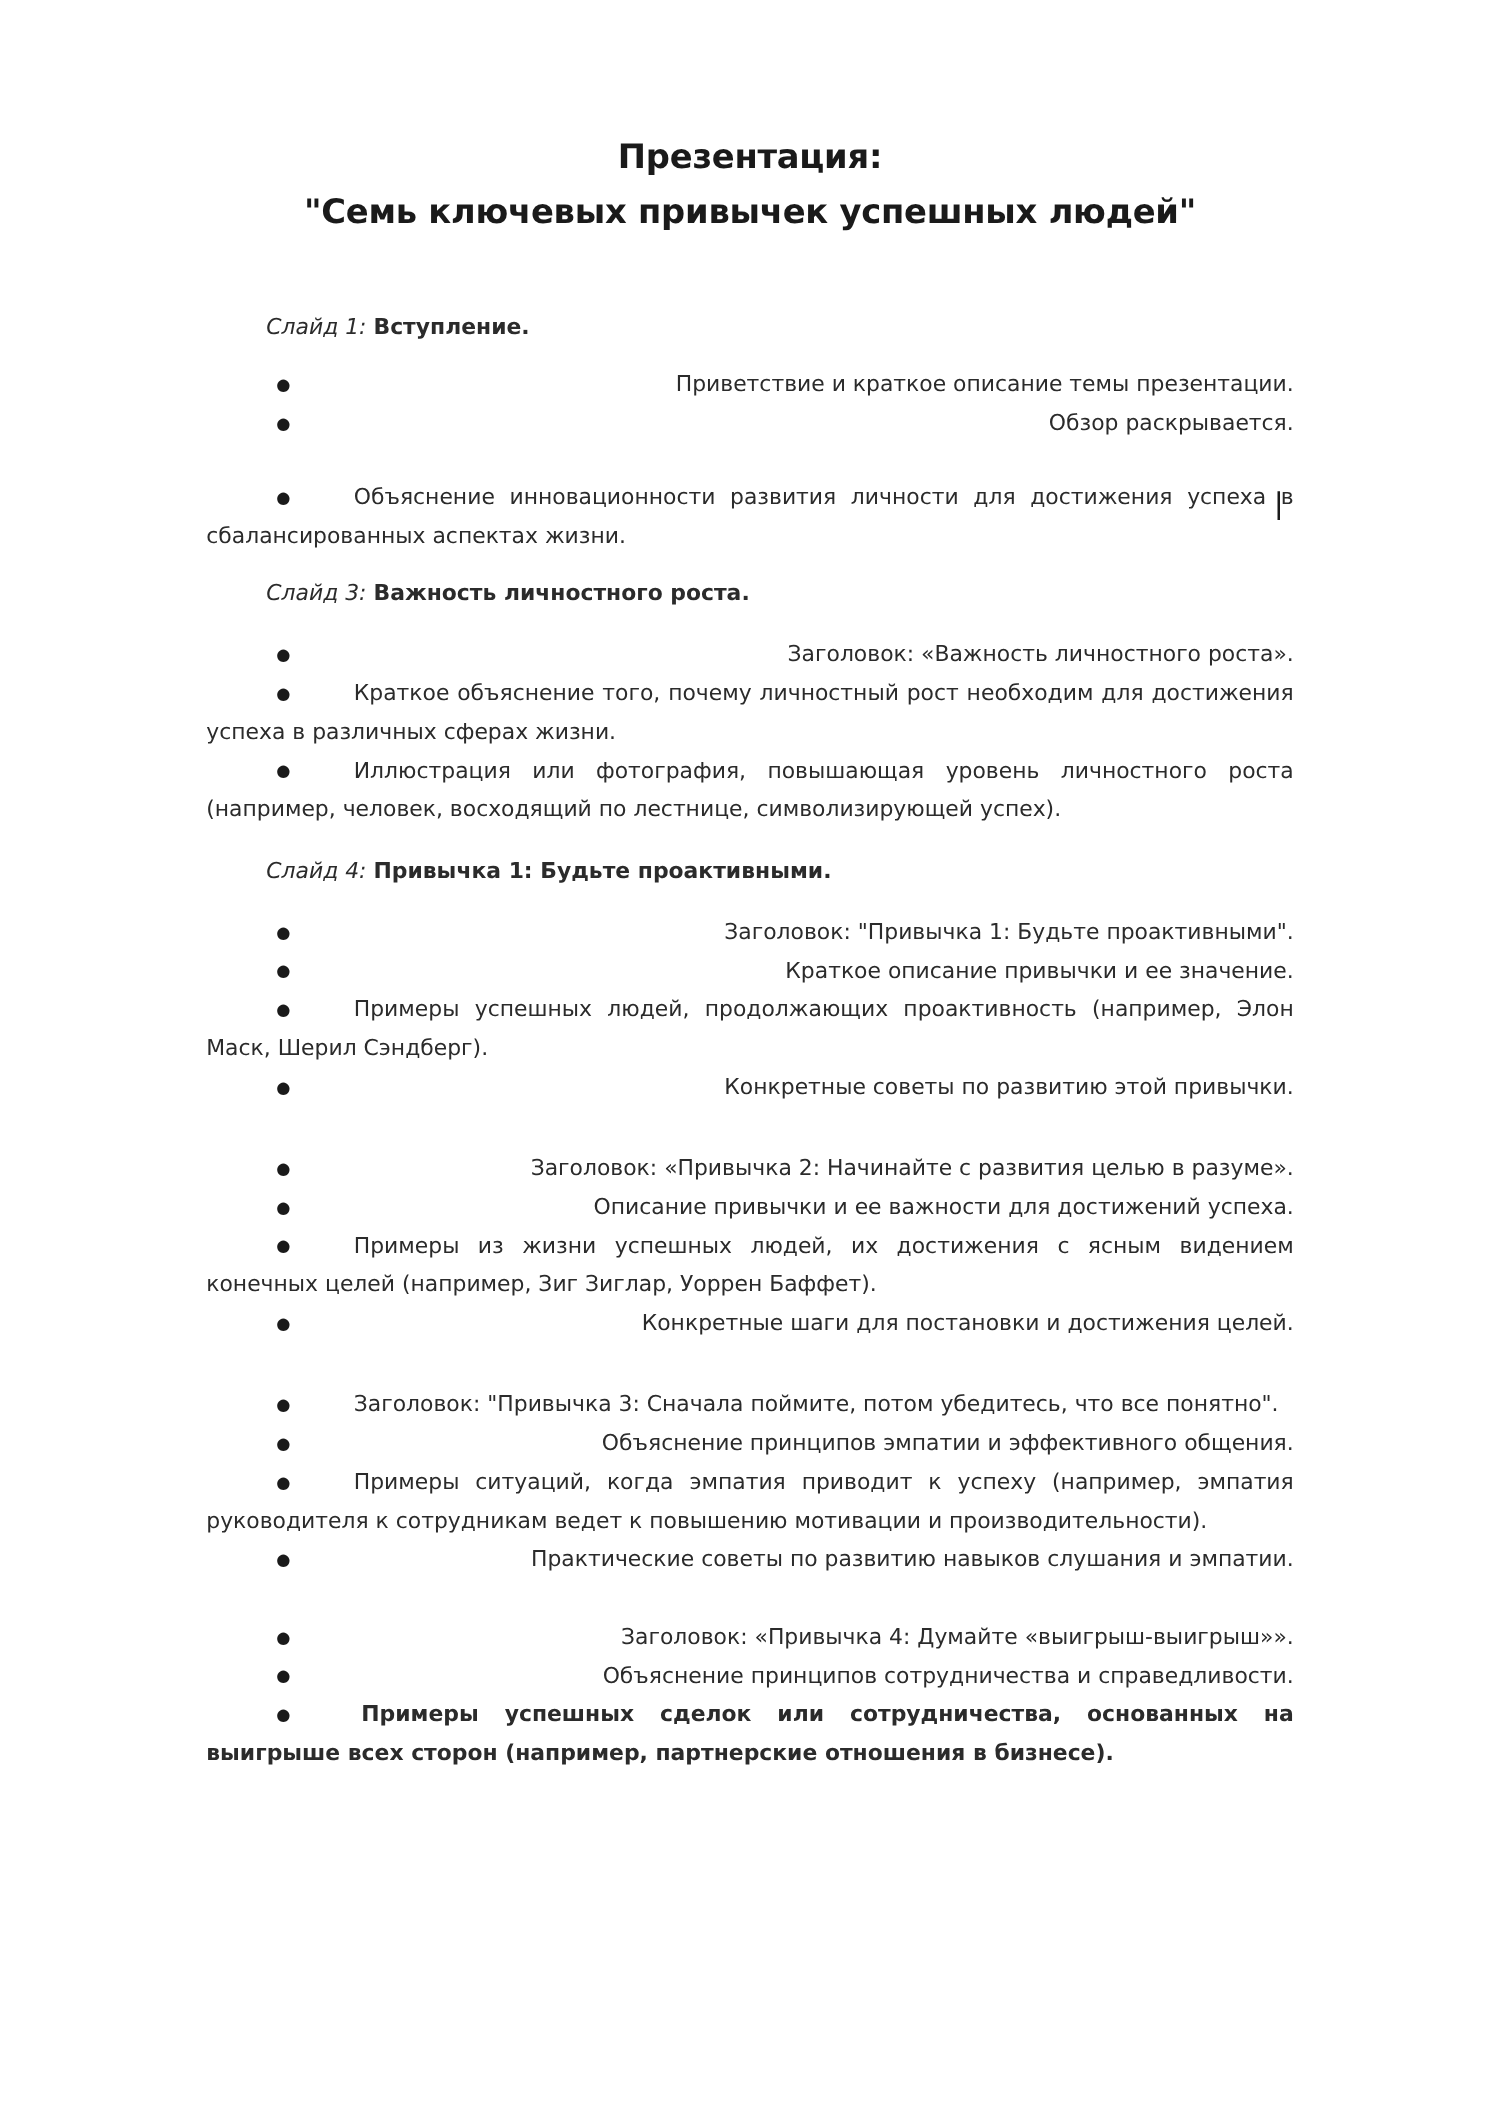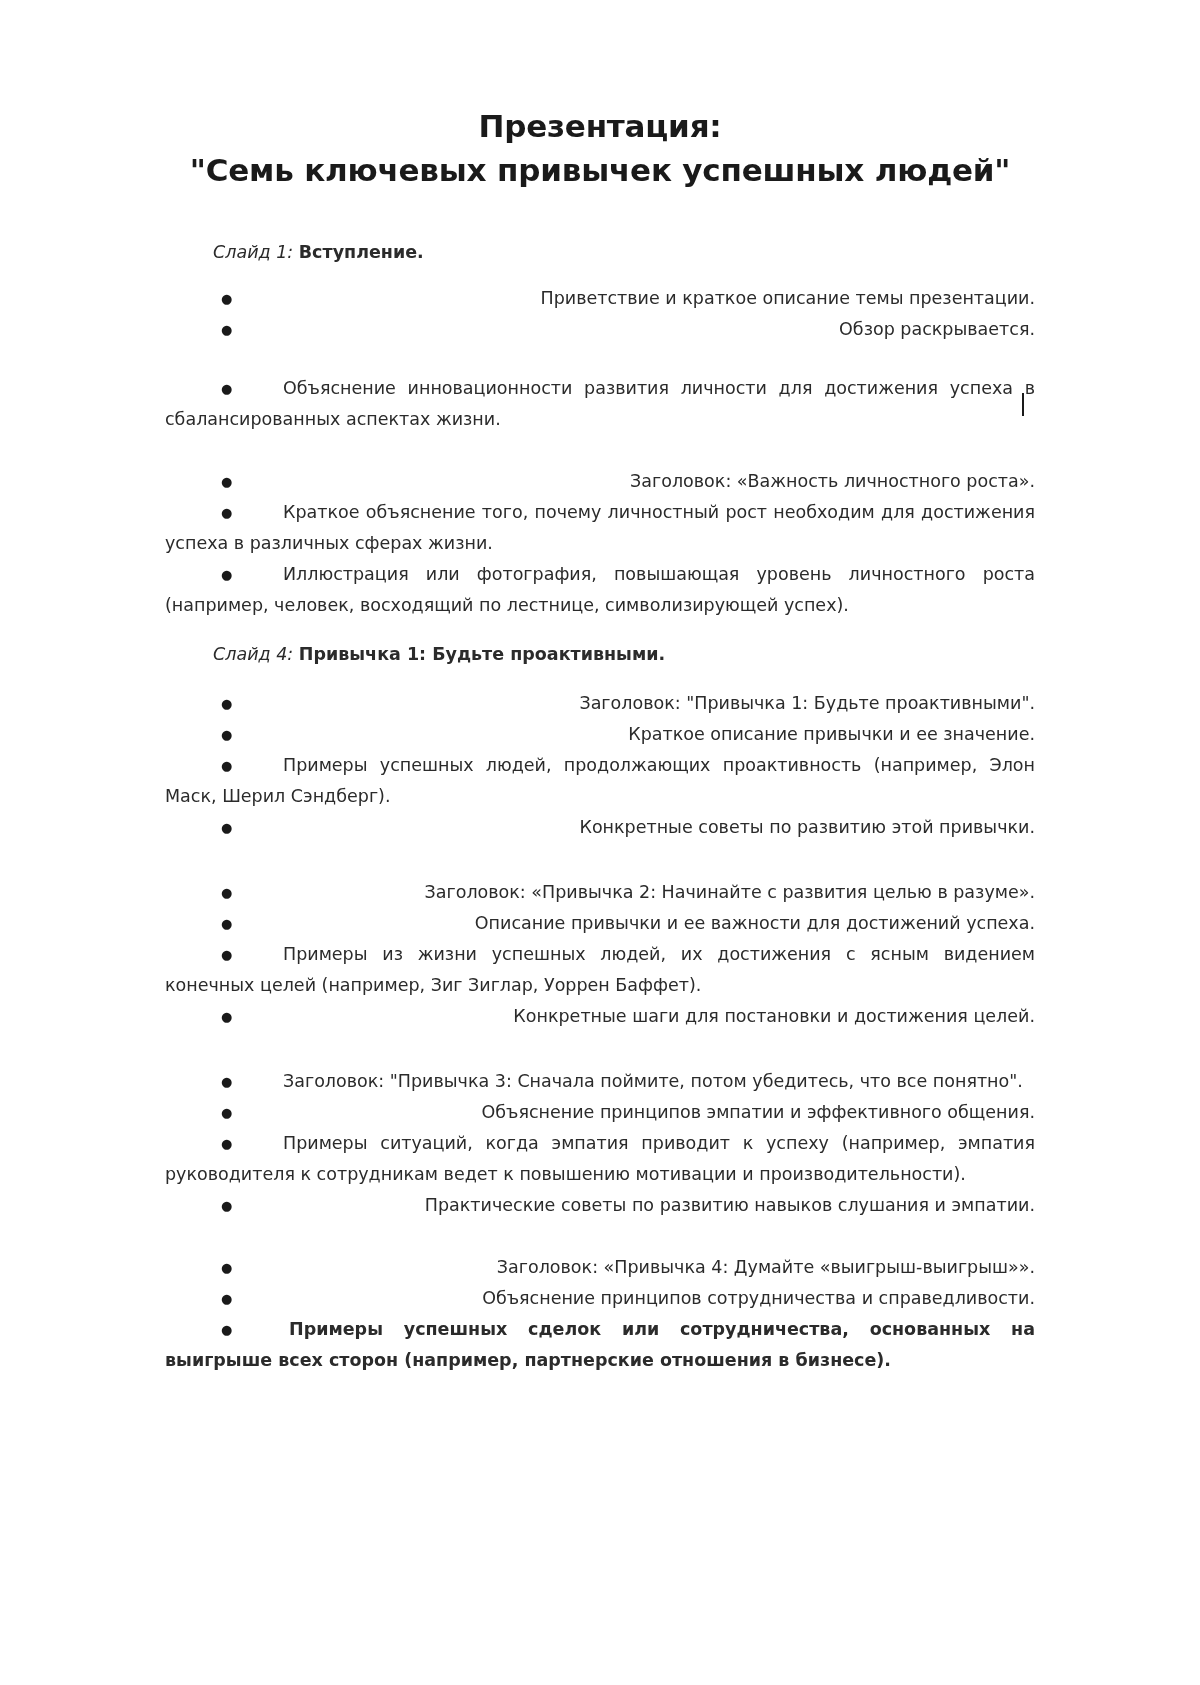--- a/index.html
+++ b/index.html
@@ -24,33 +24,33 @@
     padding: 0;
     overflow: hidden;
   }
 
   
   .doc-title {
     margin: 0;
     padding-top: 104px;
     text-align: center;
     font-weight: bold;
-    font-size: 31px;
+    font-size: 27px;
     line-height: 44px;
     letter-spacing: -0.2px;
     color: #1a1a1a;
   }
   .doc-title .title-line {
     display: block;
     white-space: nowrap;
   }
 
   
   .body-col {
-    margin: 0 auto;
+    margin: 10px auto;
     width: 870px;
     padding-top: 44px;
     font-size: 17.5px;
     line-height: 31px;
     color: #2b2b2b;
   }
 
   
   .slide-head {
     margin: 0;
@@ -145,20 +145,25 @@
       <div class="gap-sm"></div>
       <p class="bullet multi">
         <span class="blt">●</span>
         <span class="btxt">Объяснение инновационности развития личности для достижения успеха в сбалансированных аспектах жизни.</span>
       </p>
     </div>
 
     <div class="gap-sm"></div>
 
     <div>
+      <p class="slide-head">
+        <span class="slide-label">Слайд 3:</span>
+        <span> </span>
+        <span class="slide-title">Важность личностного роста.</span>
+      </p>
       <div class="gap-md"></div>
       <p class="bullet one">
         <span class="blt">●</span>
         <span class="btxt">Заголовок: «Важность личностного роста».</span>
       </p>
       <p class="bullet multi">
         <span class="blt">●</span>
         <span class="btxt">Краткое объяснение того, почему личностный рост необходим для достижения успеха в различных сферах жизни.</span>
       </p>
       <p class="bullet multi">

